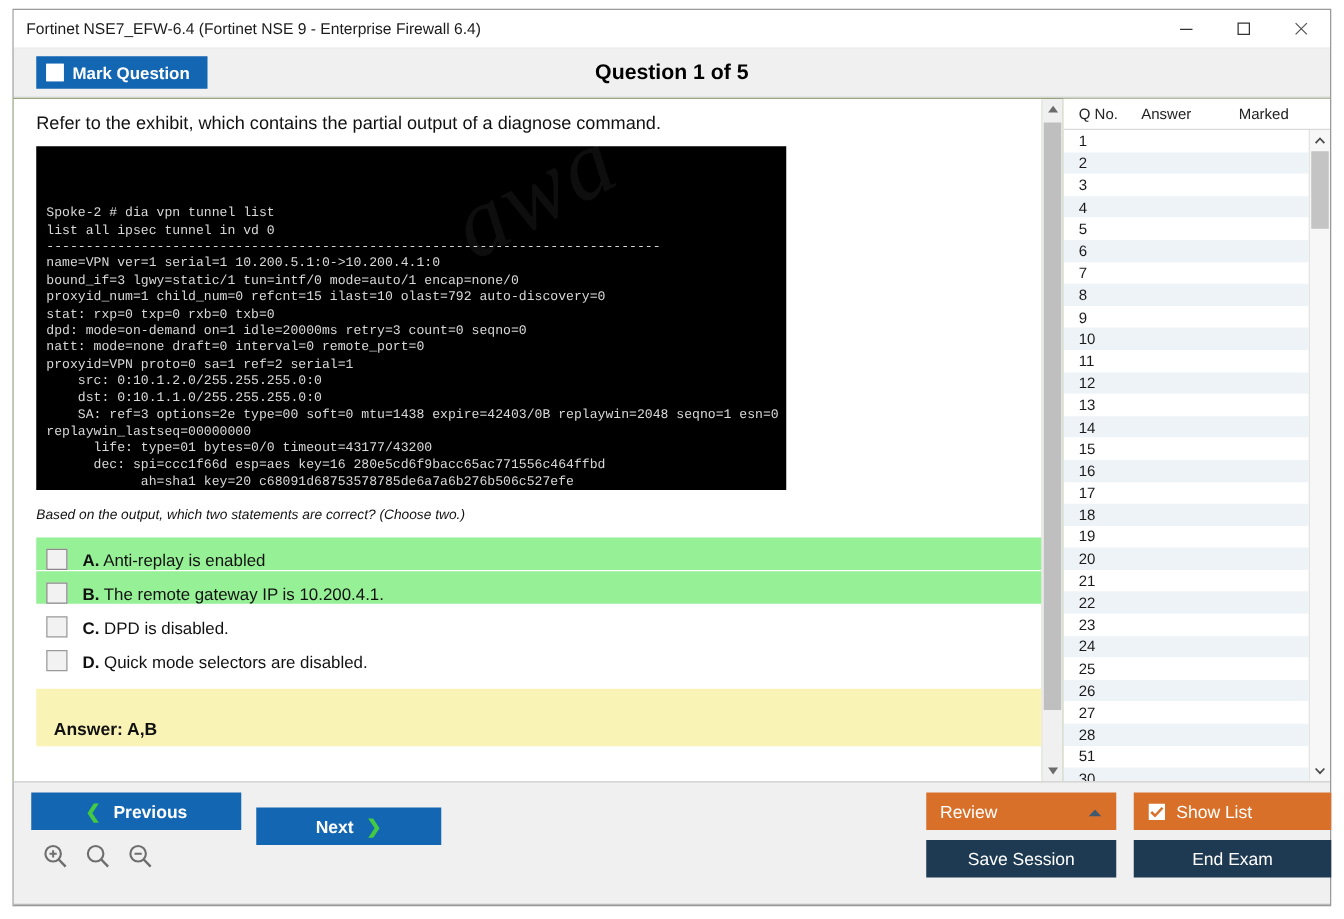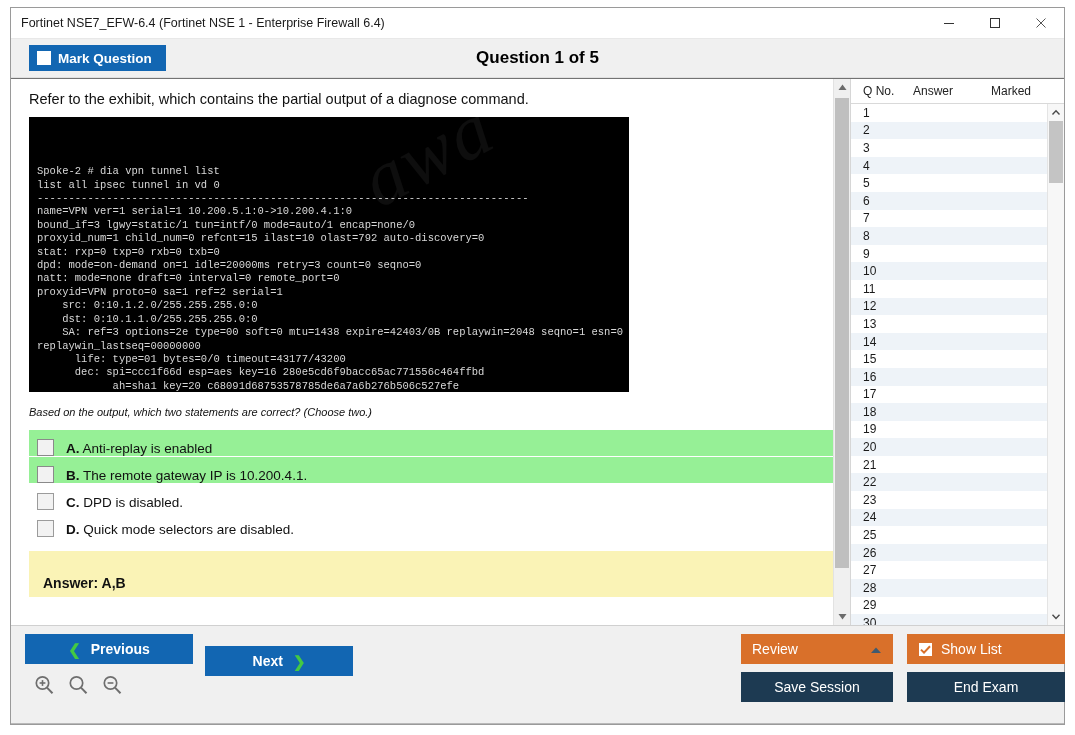--- a/index.html
+++ b/index.html
@@ -390,21 +390,21 @@
     background: #b9b9b9;
   }
 </style>
 </head>
 <body>
 
 <div id="app">
   <div class="window">
 
     <div class="titlebar">
-      <span class="titlebar-text">Fortinet NSE7_EFW-6.4 (Fortinet NSE 1 - Enterprise Firewall 6.4)</span>
+      <span class="titlebar-text">Fortinet NSE7_EFW-6.4 (Fortinet NSE 9 - Enterprise Firewall 6.4)</span>
       <span class="titlebar-spacer"></span>
       <div class="winbtn">
         <svg width="12" height="12" viewBox="0 0 12 12">
             <line x1="1" y1="6.5" x2="11" y2="6.5" stroke="#333" stroke-width="1"></line>
           </svg>
       </div>
       <div class="winbtn">
         <svg width="12" height="12" viewBox="0 0 12 12">
             <rect x="1.5" y="1.5" width="9" height="9" fill="none" stroke="#333" stroke-width="1"></rect>
           </svg>
@@ -623,21 +623,21 @@
                 <span class="c-qno">27</span>
                 <span class="c-ans"></span>
                 <span class="c-mark"></span>
               </div>
               <div class="qrow alt">
                 <span class="c-qno">28</span>
                 <span class="c-ans"></span>
                 <span class="c-mark"></span>
               </div>
               <div class="qrow">
-                <span class="c-qno">29</span>
+                <span class="c-qno">51</span>
                 <span class="c-ans"></span>
                 <span class="c-mark"></span>
               </div>
               <div class="qrow alt">
                 <span class="c-qno">30</span>
                 <span class="c-ans"></span>
                 <span class="c-mark"></span>
               </div>
             </div>
           <div class="list-scroll">

